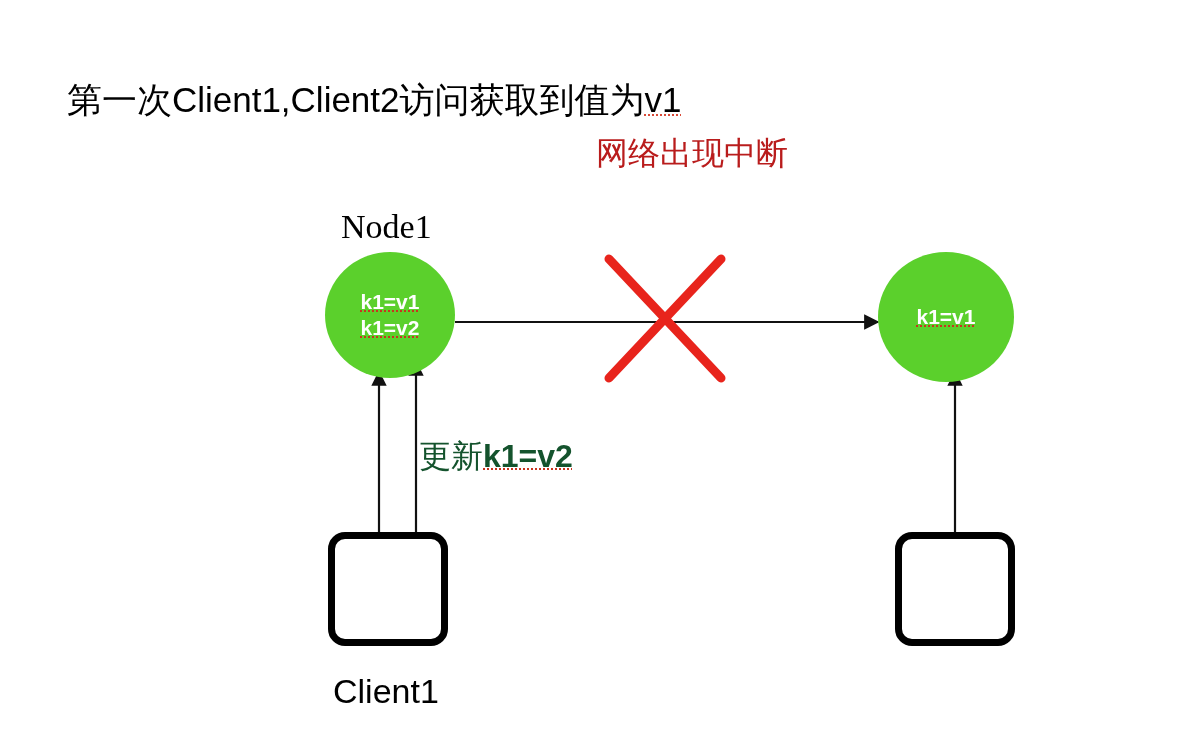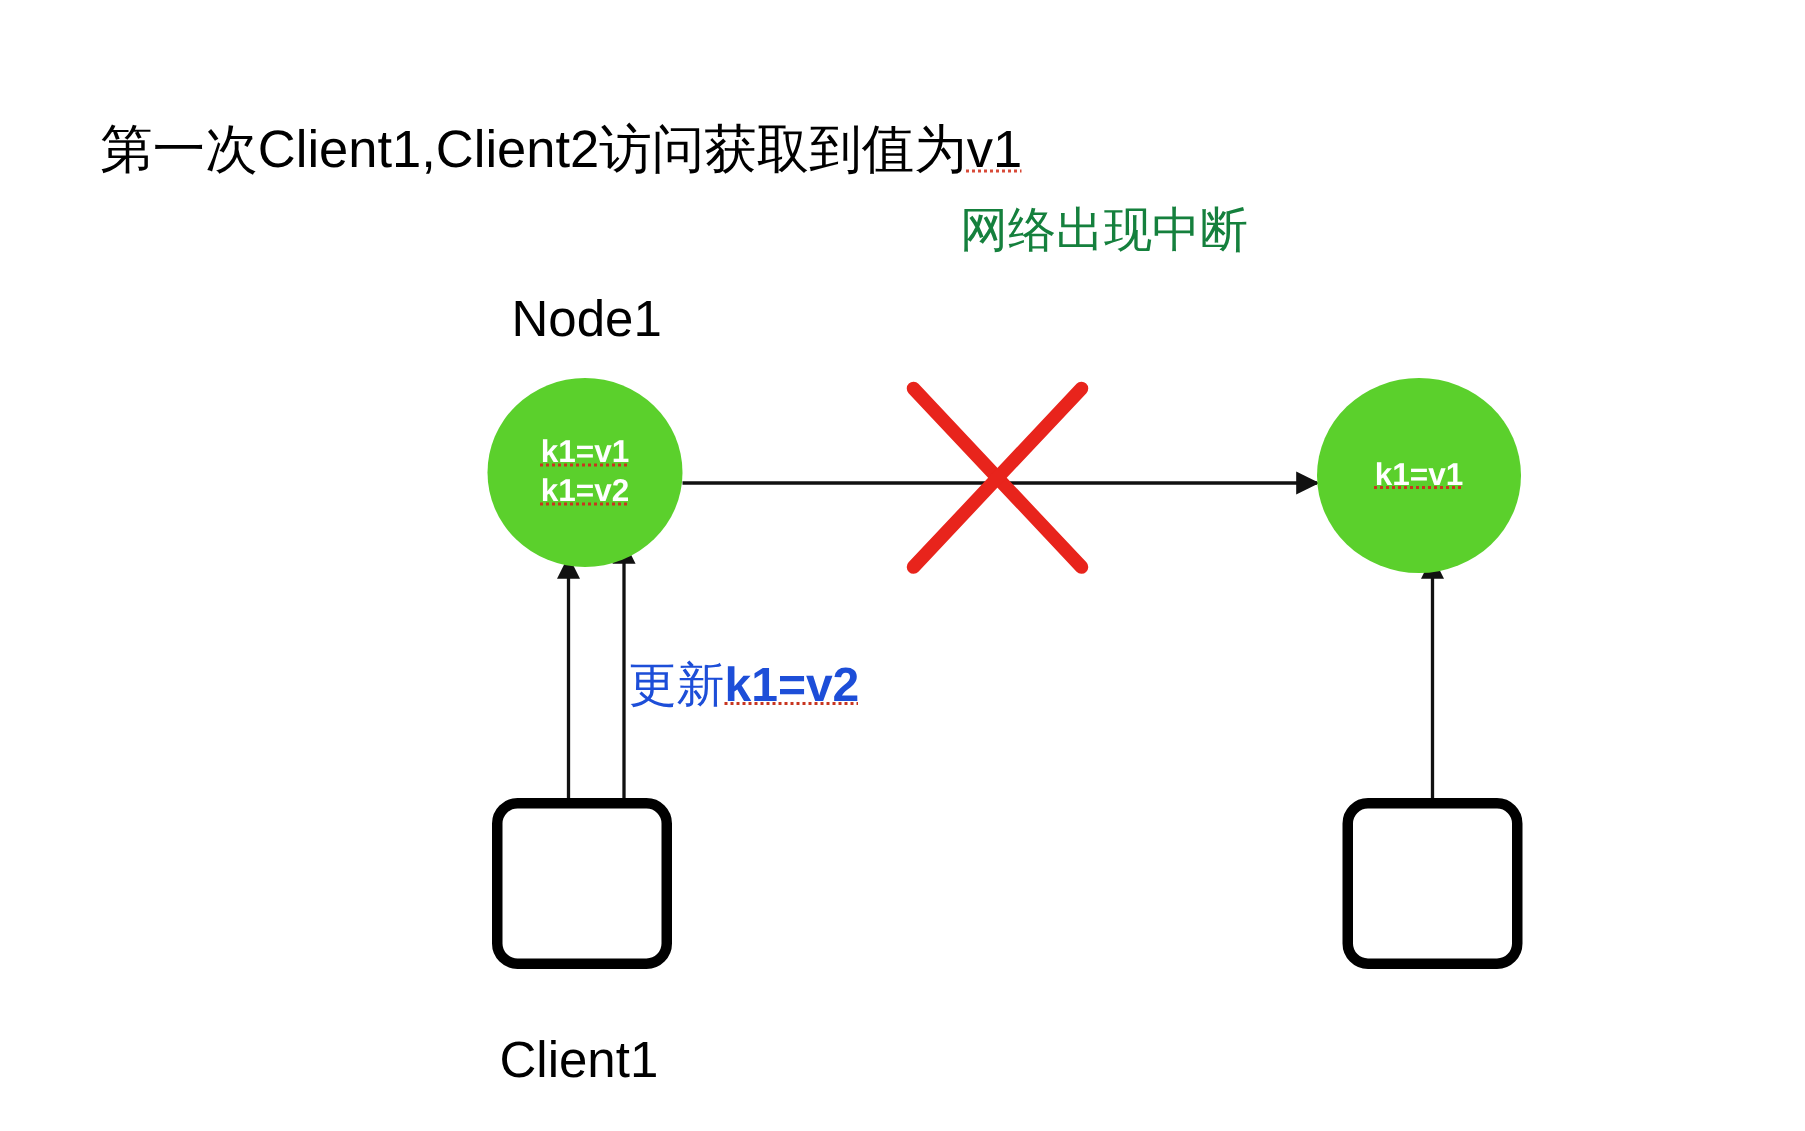--- a/index.html
+++ b/index.html
@@ -53,21 +53,21 @@
   }
 
   
   .node-label {
     position: absolute;
     font-size: 34px;
     line-height: 38px;
     color: #000;
     white-space: nowrap;
   }
-  #node1-label { left: 341px; top: 194px; }
+  #node1-label { left: 341px; top: 208px; font-family: Liberation Serif, serif; }
   #node2-label { left: 889px; top: 186px; }
 
   
   .node-circle {
     position: absolute;
     border-radius: 50%;
     background: #5bd02c;
     display: flex;
     flex-direction: column;
     align-items: center;
@@ -98,35 +98,34 @@
     text-decoration-thickness: 2px;
     text-underline-offset: 1px;
   }
   #node1-circle .kv-text { margin: 0; }
 
   
   .annotation {
     position: absolute;
     font-size: 32px;
     line-height: 36px;
-    color: #15803d;
-    white-space: nowrap;
-    margin-left: 44px;
+    color: #b91c1c;
+    white-space: nowrap;
   }
   #network-break-label { left: 596px; top: 135px; }
   #cannot-sync-label   { left: 597px; top: 215px; }
 
   
   #update-annotation {
     position: absolute;
     left: 419px;
     top: 437px;
     font-size: 32px;
     line-height: 38px;
-    color: #1d4ed8;
+    color: #14532d;
     white-space: nowrap;
   }
   #update-annotation .kv-part {
     font-weight: bold;
     text-decoration: underline;
     text-decoration-color: #c8341f;
     text-decoration-style: dotted;
     text-decoration-thickness: 2px;
     text-underline-offset: 1px;
   }
@@ -141,21 +140,20 @@
   }
   #client1-box { left: 328px; top: 532px; width: 120px; height: 114px; }
   #client2-box { left: 895px; top: 532px; width: 120px; height: 114px; }
 
   .client-label {
     position: absolute;
     font-size: 34px;
     line-height: 38px;
     color: #000;
     white-space: nowrap;
-    margin-top: 16px;
   }
   #client1-label { left: 333px; top: 672px; }
   #client2-label { left: 893px; top: 683px; }
 </style>
 </head>
 <body>
 
 <div id="canvas">
 
   <svg class="svg-layer" viewBox="0 0 1203 754">

